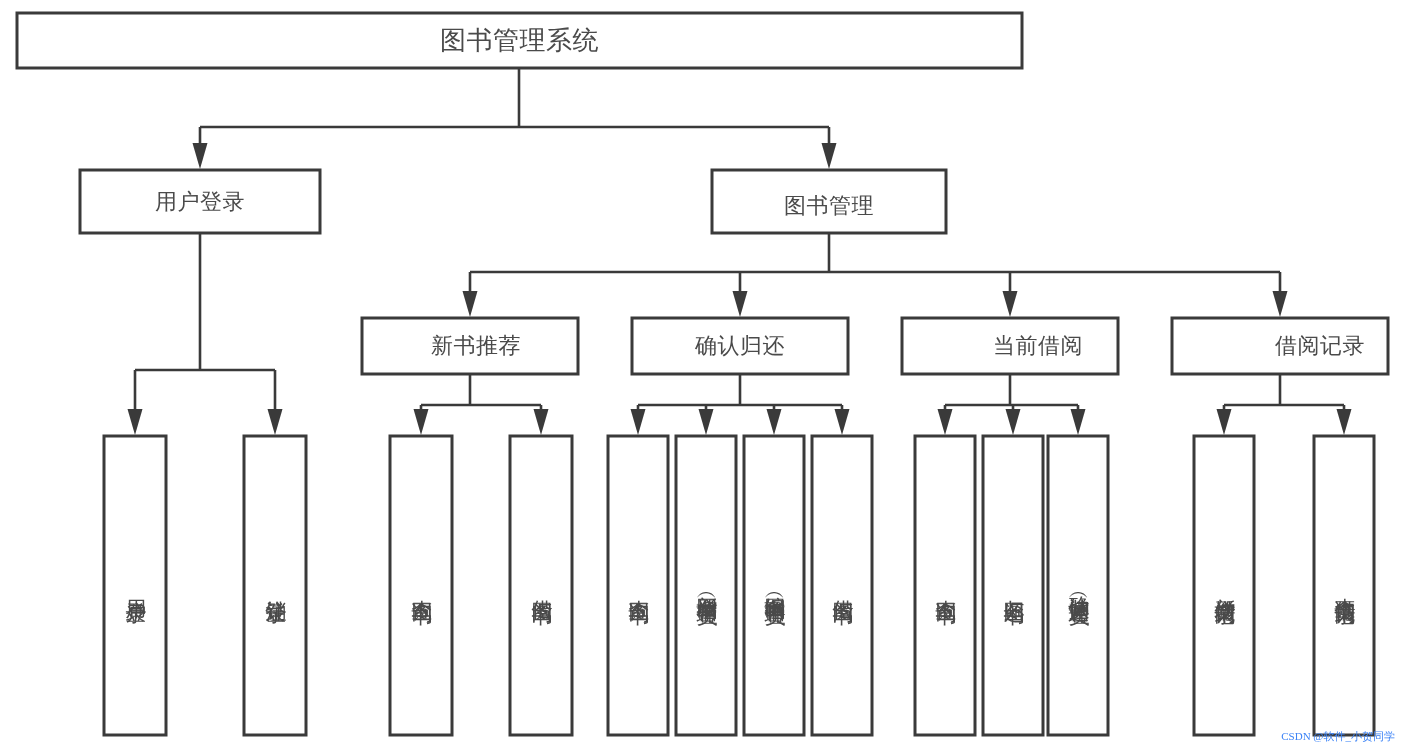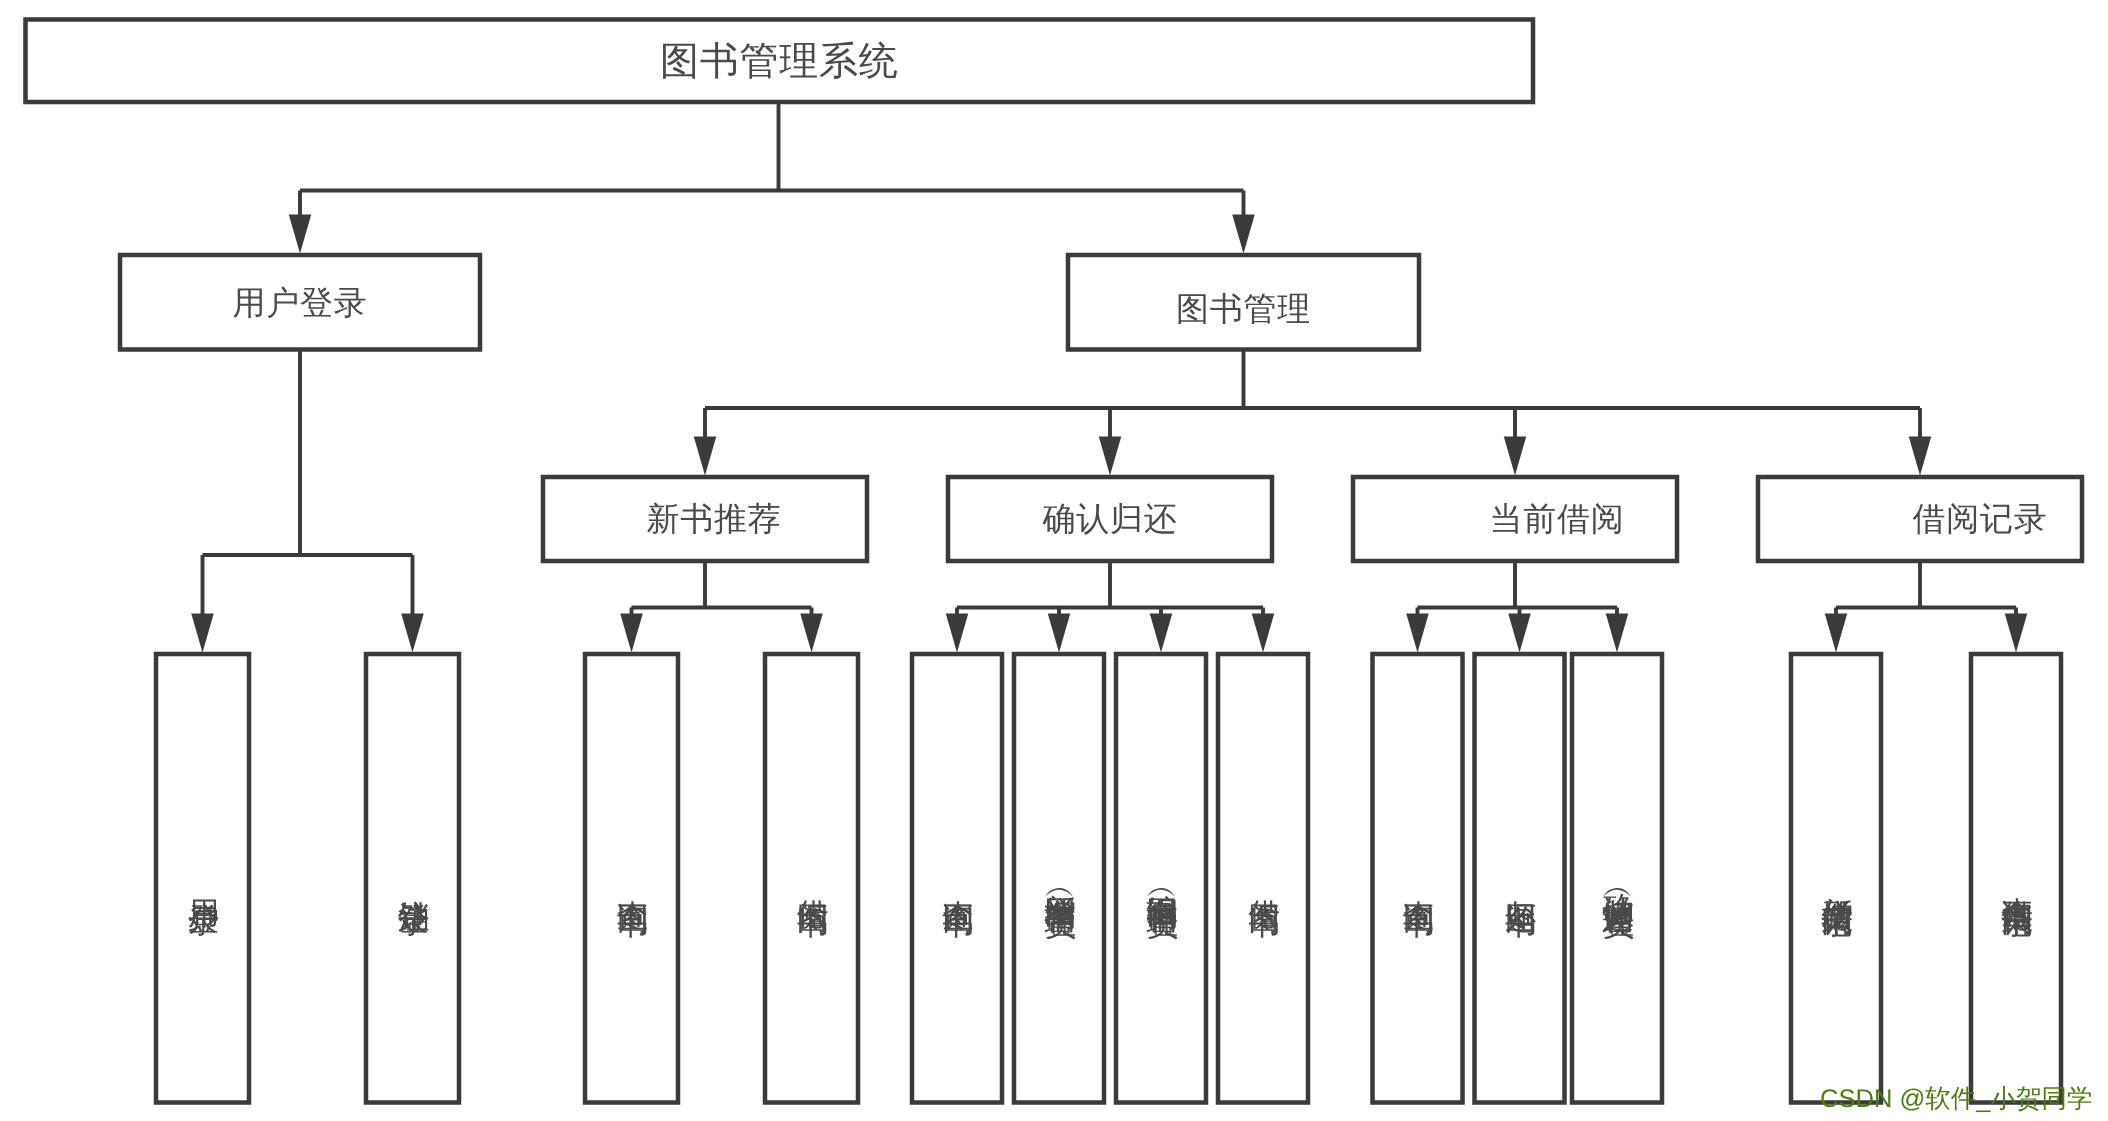--- a/index.html
+++ b/index.html
@@ -73,23 +73,23 @@
     white-space: nowrap;
     letter-spacing: 0.5px;
   }
   .horizontal-text.root {
     font-size: 26px;
   }
   .watermark {
     position: absolute;
     right: 10px;
     bottom: 3px;
-    font-family: Liberation Sans, sans-serif;
-    font-size: 17px;
-    color: #4d7c0f;
+    font-family: Liberation Serif, serif;
+    font-size: 11px;
+    color: #3b82f6;
     white-space: nowrap;
     pointer-events: none;
   }
 </style>
 </head>
 <body>
 
 <div id="diagram-root">
   <svg class="diagram-canvas" viewBox="0 0 1405 747">
     <g id="connector-layer">

